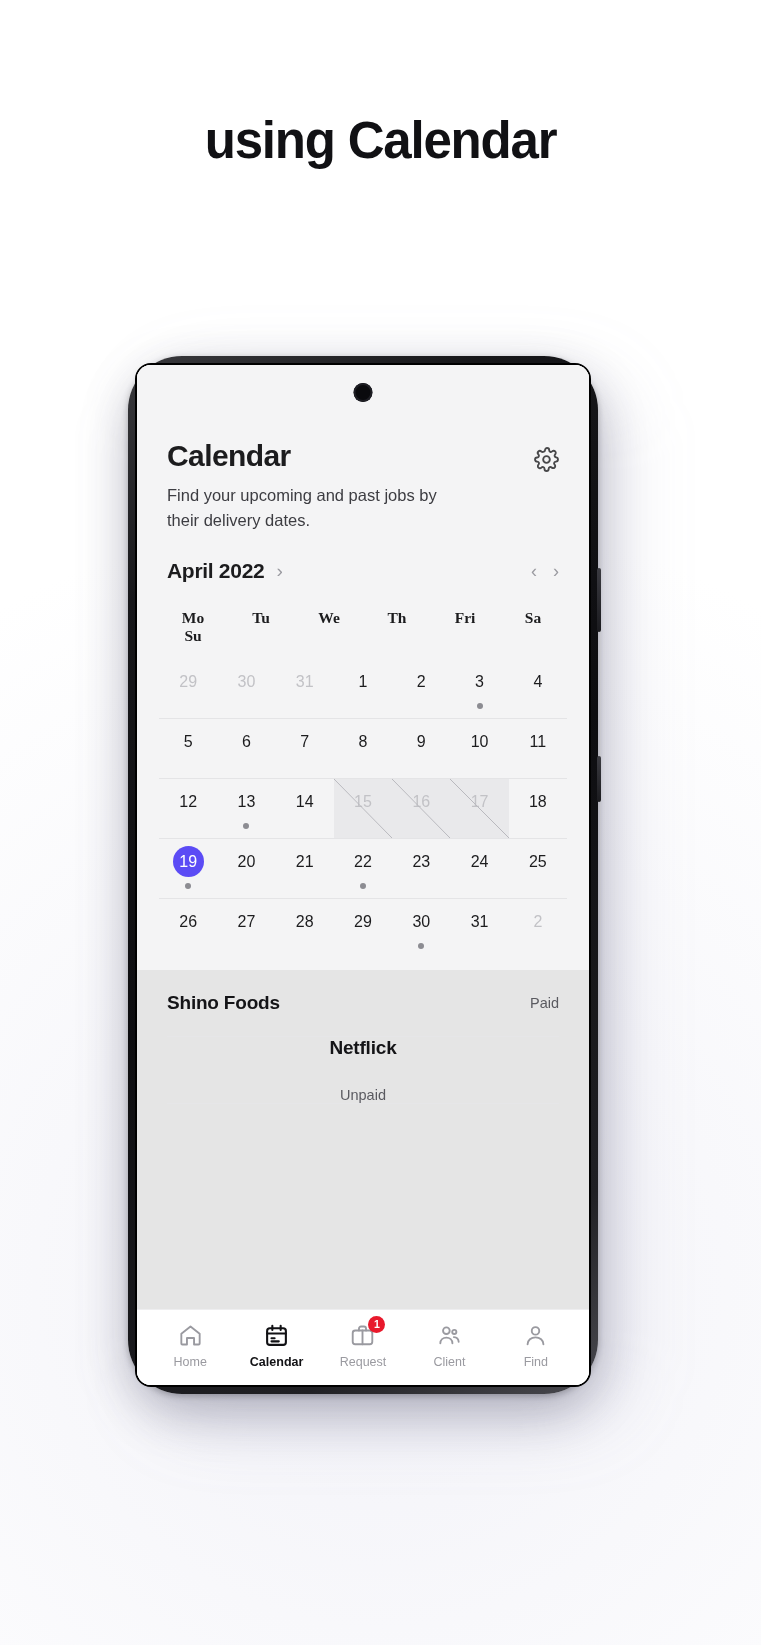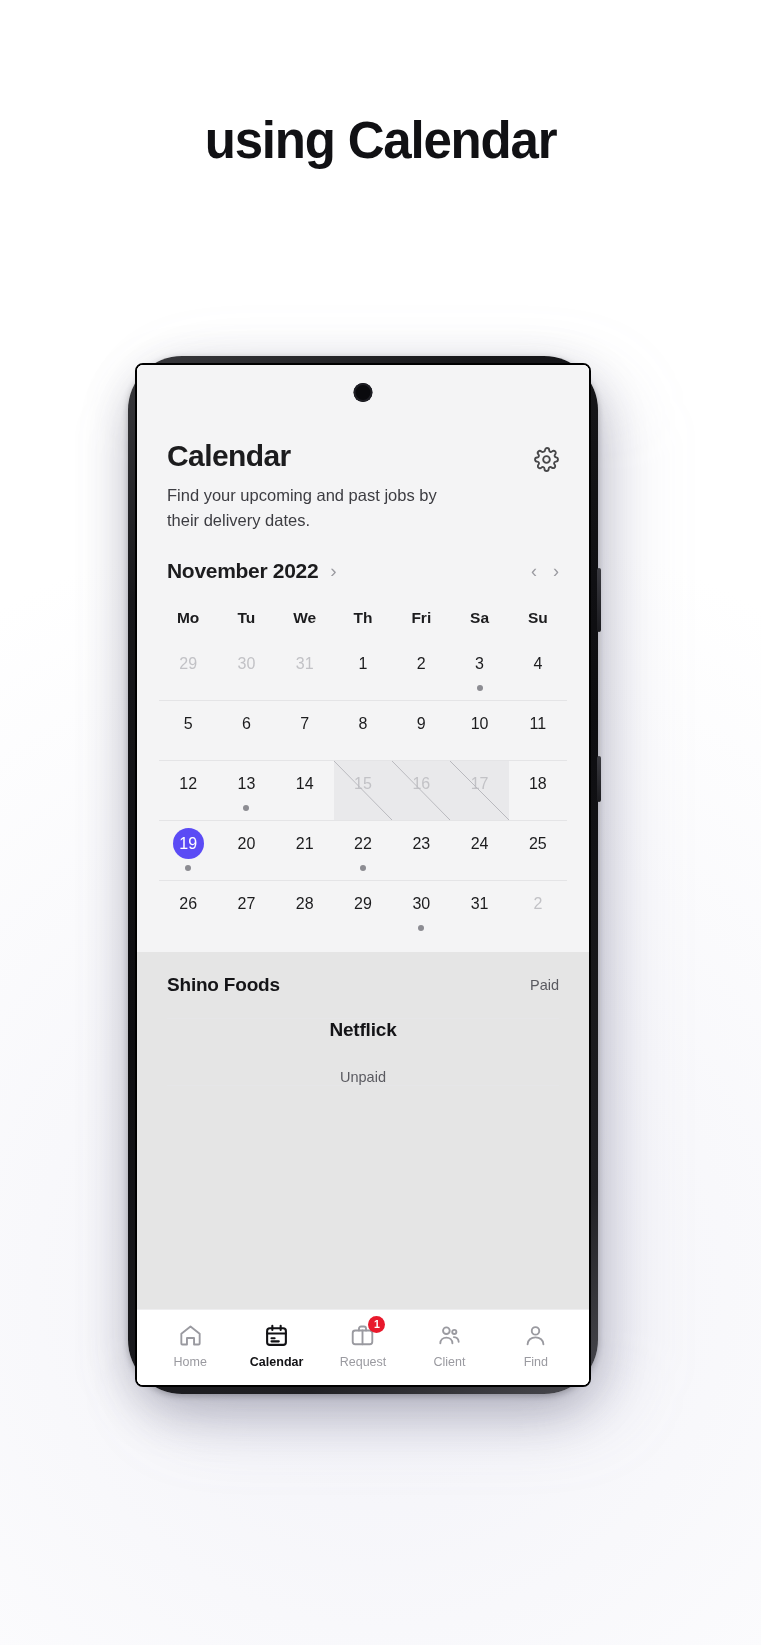--- a/index.html
+++ b/index.html
@@ -38,21 +38,21 @@
     position:absolute; left:128px; top:356px;
     width:470px; height:1038px;
     border-radius:54px;
     background:linear-gradient(145deg,#3a3a3e 0%, #17171a 18%, #0d0d10 50%, #202024 85%, #4a4a50 100%);
     padding:7px;
     box-shadow:0 18px 48px rgba(40,40,70,0.28), 0 2px 6px rgba(0,0,0,0.25);
   }
   .phone-inner{
     position:relative;
     width:100%; height:100%;
-    border-radius:8px;
+    border-radius:16px;
     background:#ffffff;
     overflow:hidden;
     border:2px solid #000;
   }
   
   .btn-side{
     position:absolute; right:-3px; width:4px; border-radius:3px;
     background:linear-gradient(180deg,#3b3b41,#1b1b1f);
   }
   .btn-vol{ top:212px; height:64px; }
@@ -100,22 +100,23 @@
     padding:26px 30px 0 30px;
   }
   .month-left{ display:flex; align-items:center; gap:12px; }
   .month-name{ font-size:21px; font-weight:700; color:#1c1c1e; letter-spacing:-0.3px; }
   .chev{ color:#9a9aa0; font-size:19px; line-height:1; font-weight:400; }
   .month-nav{ display:flex; align-items:center; gap:16px; }
   .month-nav .chev{ font-size:18px; color:#9a9aa0; }
 
   
   .weekdays{
-    display:grid; grid-template-columns:repeat(7,1fr);
+    display:grid; grid-template-columns:repeat(6,1fr);
     padding:26px 22px 0 22px;
+    font-family:Liberation Serif, serif;
   }
   .weekdays div{
     text-align:center; font-size:15.5px; font-weight:700; color:#1c1c1e;
   }
 
   .weeks{ padding:0 22px; margin-top:14px; }
   .week{
     display:grid; grid-template-columns:repeat(7,1fr);
     border-bottom:1px solid #e4e4e6;
   }
@@ -206,21 +207,21 @@
               <circle cx="12" cy="12" r="3.2"></circle>
               <path d="M19.4 15a1.65 1.65 0 0 0 .33 1.82l.06.06a2 2 0 1 1-2.83 2.83l-.06-.06a1.65 1.65 0 0 0-1.82-.33 1.65 1.65 0 0 0-1 1.51V21a2 2 0 1 1-4 0v-.09A1.65 1.65 0 0 0 9 19.4a1.65 1.65 0 0 0-1.82.33l-.06.06a2 2 0 1 1-2.83-2.83l.06-.06a1.65 1.65 0 0 0 .33-1.82 1.65 1.65 0 0 0-1.51-1H3a2 2 0 1 1 0-4h.09A1.65 1.65 0 0 0 4.6 9a1.65 1.65 0 0 0-.33-1.82l-.06-.06a2 2 0 1 1 2.83-2.83l.06.06A1.65 1.65 0 0 0 9 4.6h.09A1.65 1.65 0 0 0 10.6 3.09V3a2 2 0 1 1 4 0v.09a1.65 1.65 0 0 0 1 1.51 1.65 1.65 0 0 0 1.82-.33l.06-.06a2 2 0 1 1 2.83 2.83l-.06.06a1.65 1.65 0 0 0-.33 1.82v.09a1.65 1.65 0 0 0 1.51 1H21a2 2 0 1 1 0 4h-.09a1.65 1.65 0 0 0-1.51 1z"></path>
             </svg>
           </div>
         </div>
 
         <div class="app-sub">Find your upcoming and past jobs by their delivery dates.</div>
 
         <div class="month-row">
           <div class="month-left">
-            <span class="month-name">November 2022</span>
+            <span class="month-name">April 2022</span>
             <span class="chev">›</span>
           </div>
           <div class="month-nav">
             <span class="chev">‹</span>
             <span class="chev">›</span>
           </div>
         </div>
 
         <div class="weekdays">
           <div>Mo</div>

